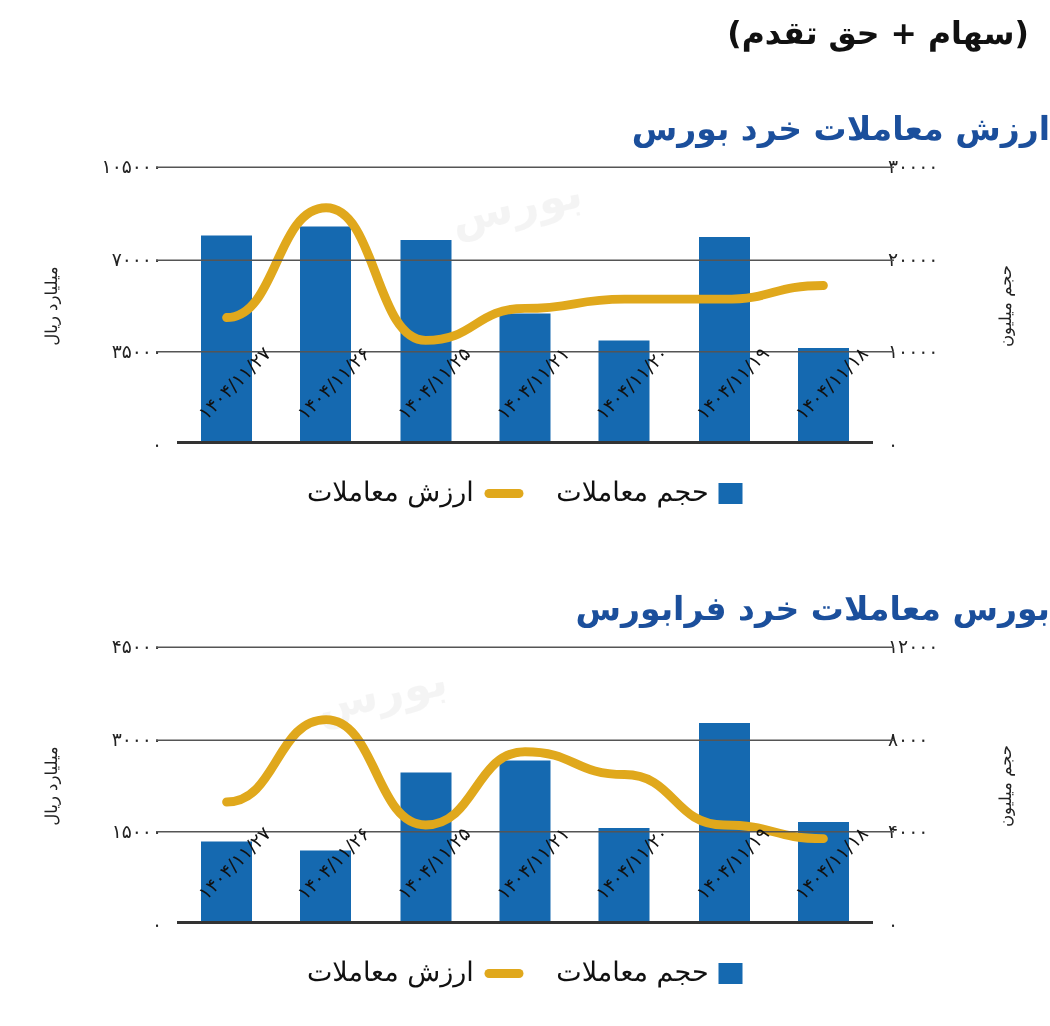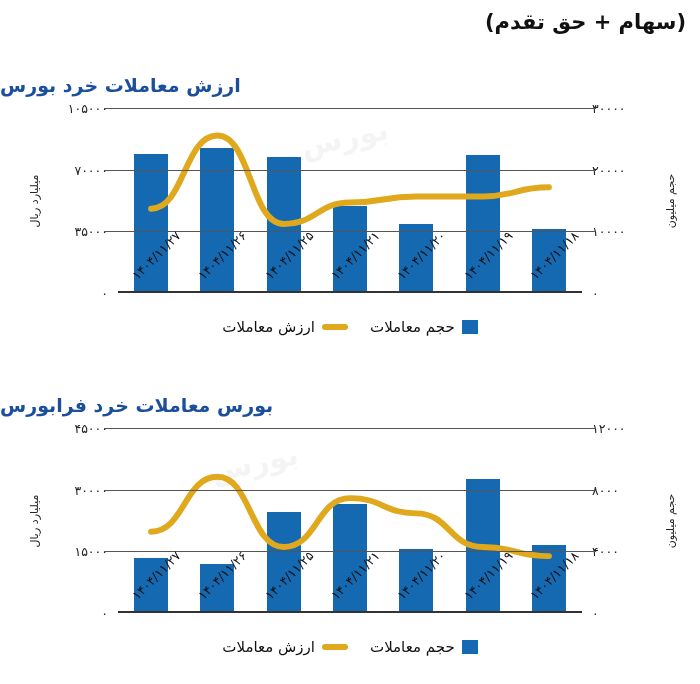--- a/index.html
+++ b/index.html
@@ -28,22 +28,22 @@
 
   .chart-block {
     position: absolute;
     left: 0;
     width: 700px;
   }
   #chart-block-0 { top: 56px; height: 300px; }
   #chart-block-1 { top: 376px; height: 300px; }
 
   .chart-title {
-    text-align: left;
-    font-size: 19px;
+    text-align: right;
+    font-size: 22px;
     font-weight: bold;
     color: #1b4f9c;
     direction: rtl;
     margin: 0;
     padding-top: 18px;
   }
 
   .plot-wrap {
     position: relative;
     width: 700px;
@@ -164,21 +164,21 @@
     justify-content: center;
     align-items: center;
     gap: 22px;
     direction: rtl;
   }
   .legend-item {
     display: flex;
     flex-direction: row;
     align-items: center;
     gap: 7px;
-    font-size: 15px;
+    font-size: 18px;
     color: #111;
   }
   .swatch-bar {
     width: 16px;
     height: 14px;
     background: #1569b0;
     display: inline-block;
   }
   .swatch-line {
     width: 26px;

